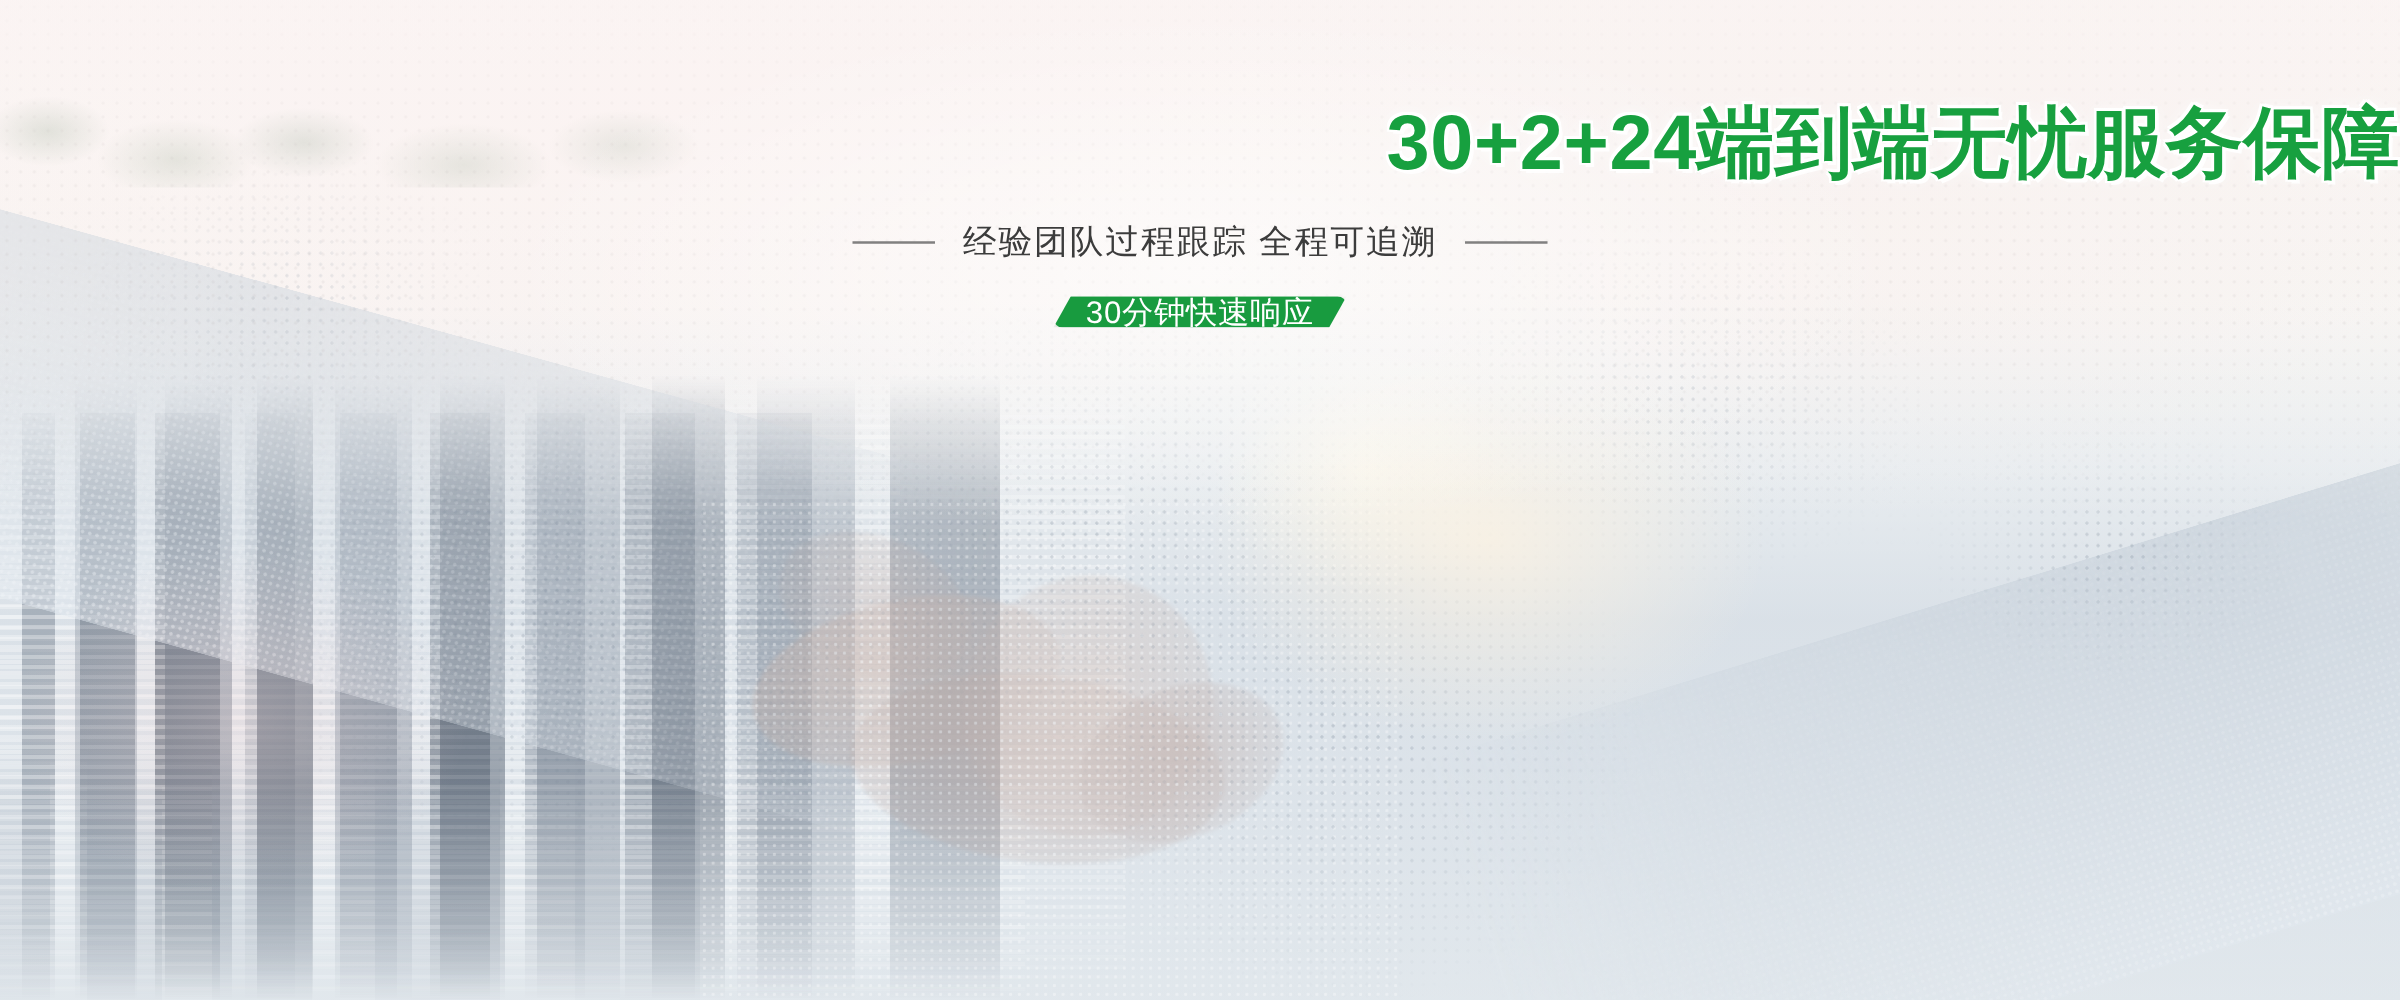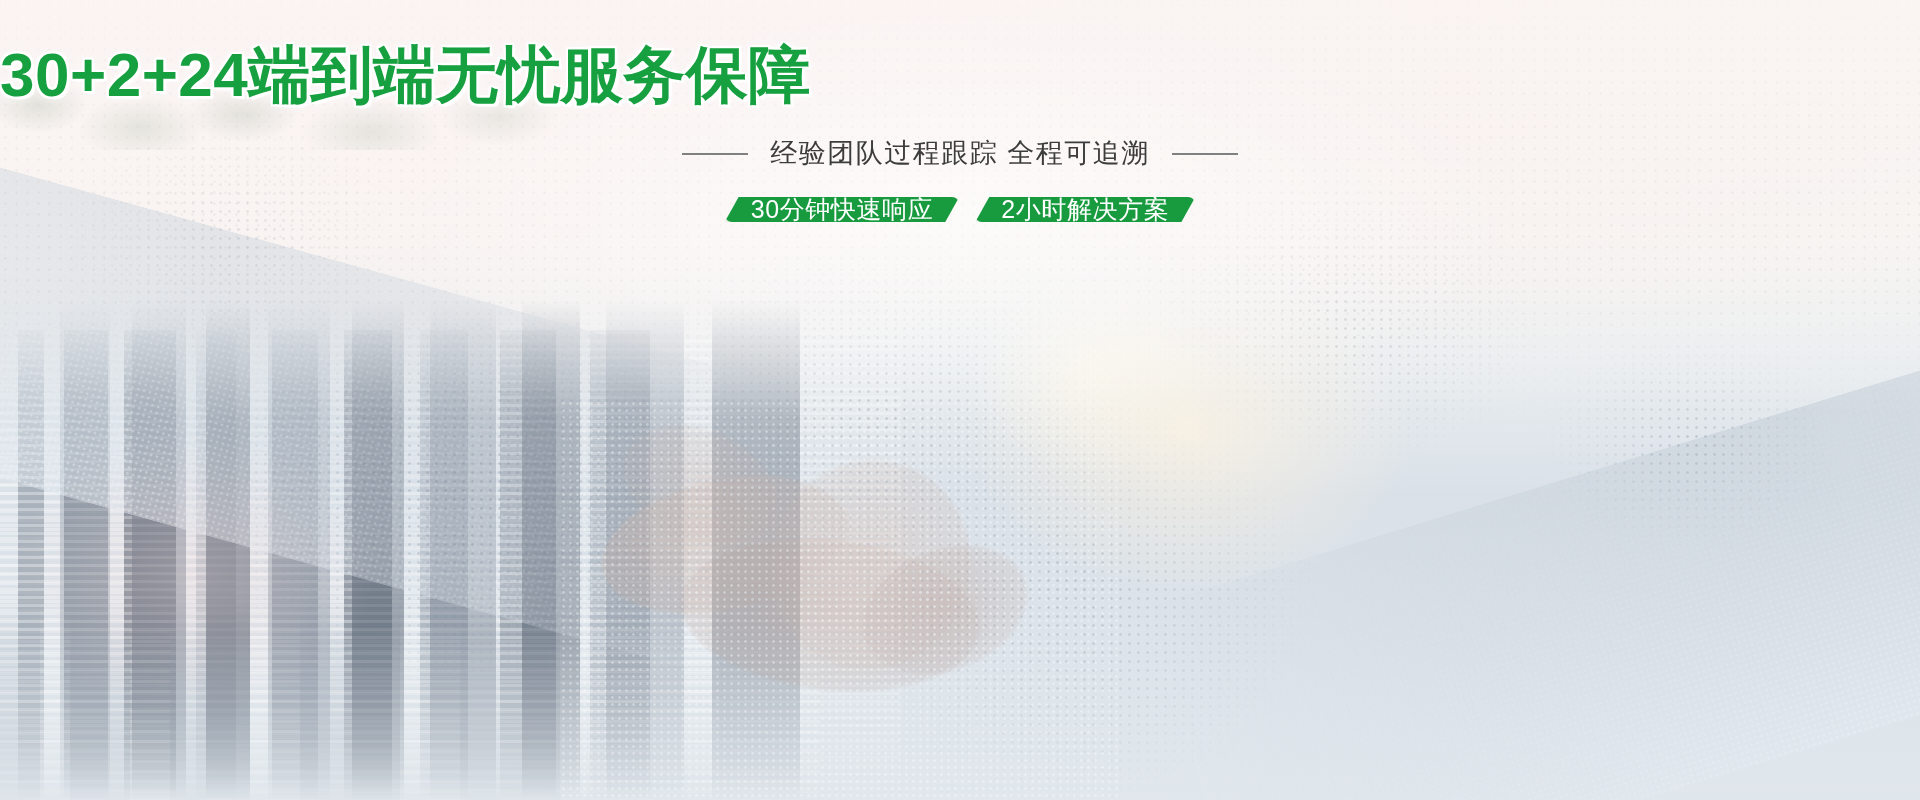--- a/index.html
+++ b/index.html
@@ -213,21 +213,21 @@
   }
 
   
   .veil{
     background:
       radial-gradient(ellipse 760px 280px at 50% 27%, rgba(255,255,255,.62) 0%, rgba(255,255,255,0) 75%),
       linear-gradient(180deg, rgba(252,247,246,.55) 0%, rgba(252,248,246,.30) 34%, rgba(255,255,255,0) 52%);
   }
 
   
-  .content{ position:relative; z-index:20; width:1920px; padding-top:44px; text-align:left; }
+  .content{ position:relative; z-index:20; width:1920px; padding-top:84px; text-align:right; }
 
   .headline{
     font-size:62px; line-height:1; font-weight:700; letter-spacing:.5px;
     color:#17a03f; white-space:nowrap;
     text-shadow:
       0 0 1px #fff, 2px 0 0 #fff, -2px 0 0 #fff, 0 2px 0 #fff, 0 -2px 0 #fff,
       2px 2px 0 #fff, -2px 2px 0 #fff, 2px -2px 0 #fff, -2px -2px 0 #fff,
       3px 3px 0 rgba(255,255,255,.85), 0 0 14px rgba(255,255,255,.9);
   }
 
@@ -285,17 +285,16 @@
     <h1 class="headline">30+2+24端到端无忧服务保障</h1>
 
     <div class="sub-row">
       <span class="sub-rule"></span>
       <span class="subtitle">经验团队过程跟踪  全程可追溯</span>
       <span class="sub-rule"></span>
     </div>
 
     <div class="badges">
       <span class="badge">30分钟快速响应</span>
-      <span class="badge">2小时解决方案</span>
     </div>
 
   </div>
 </div>
 
 </body></html>

